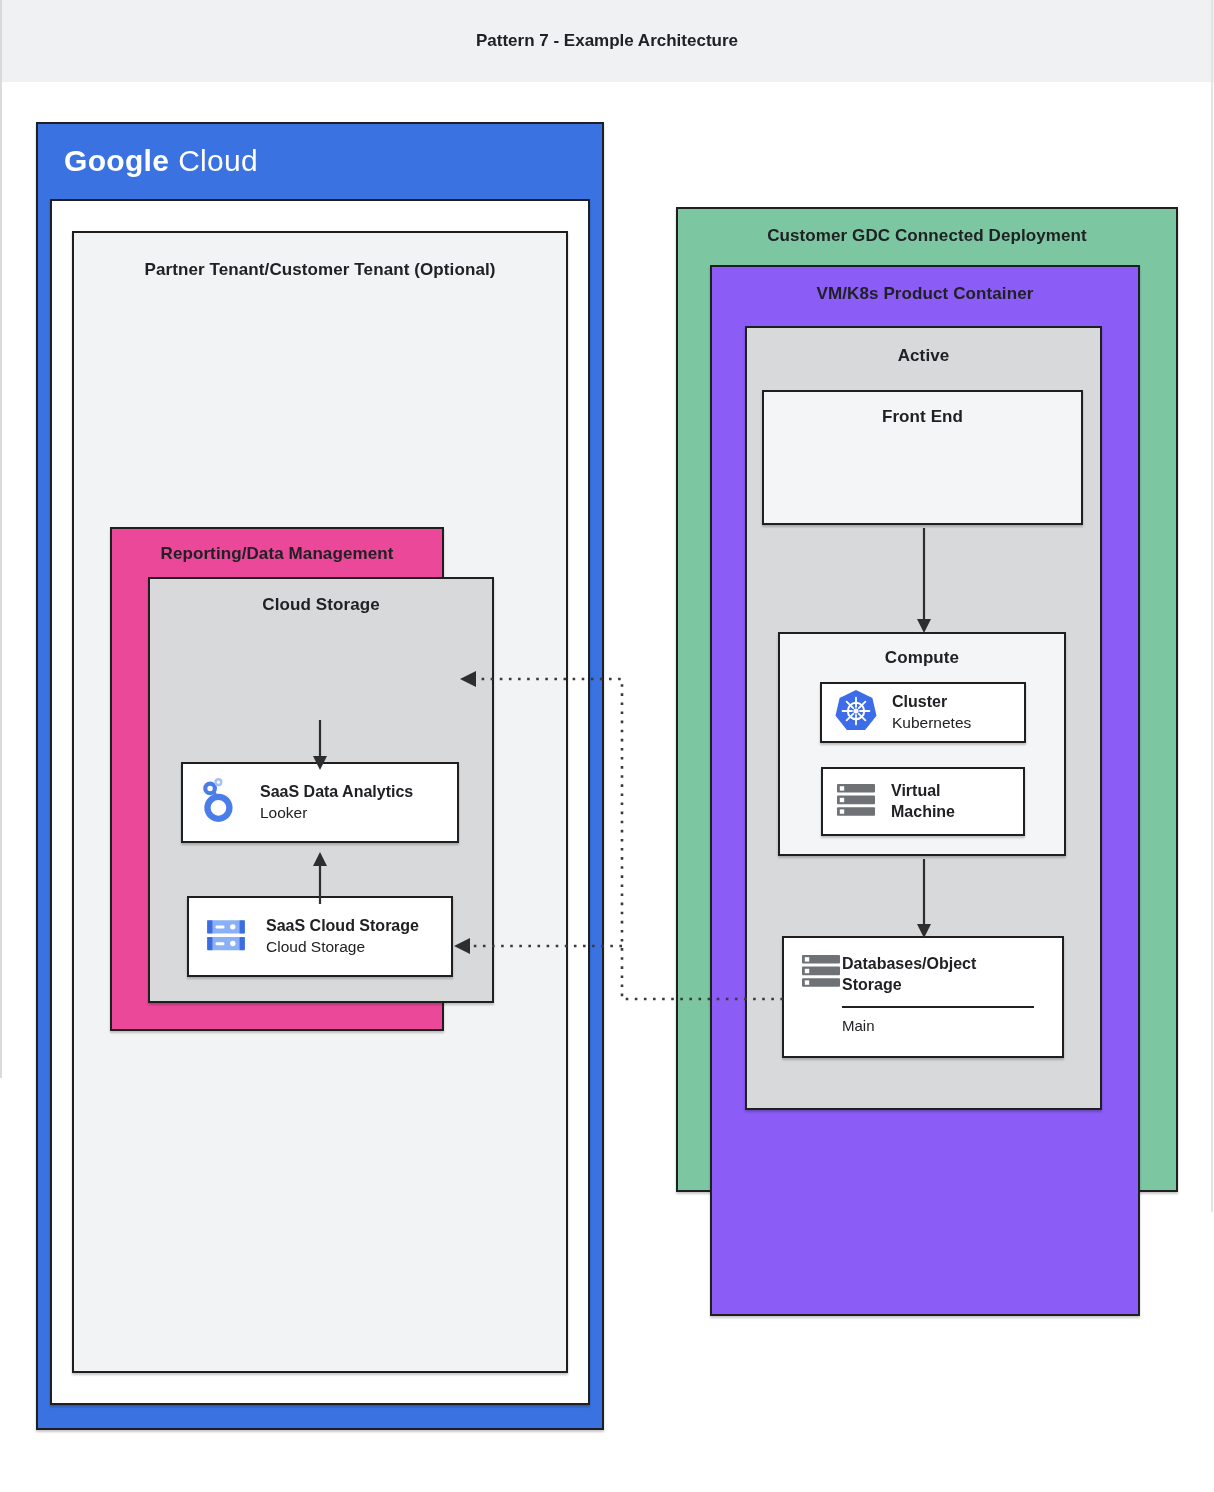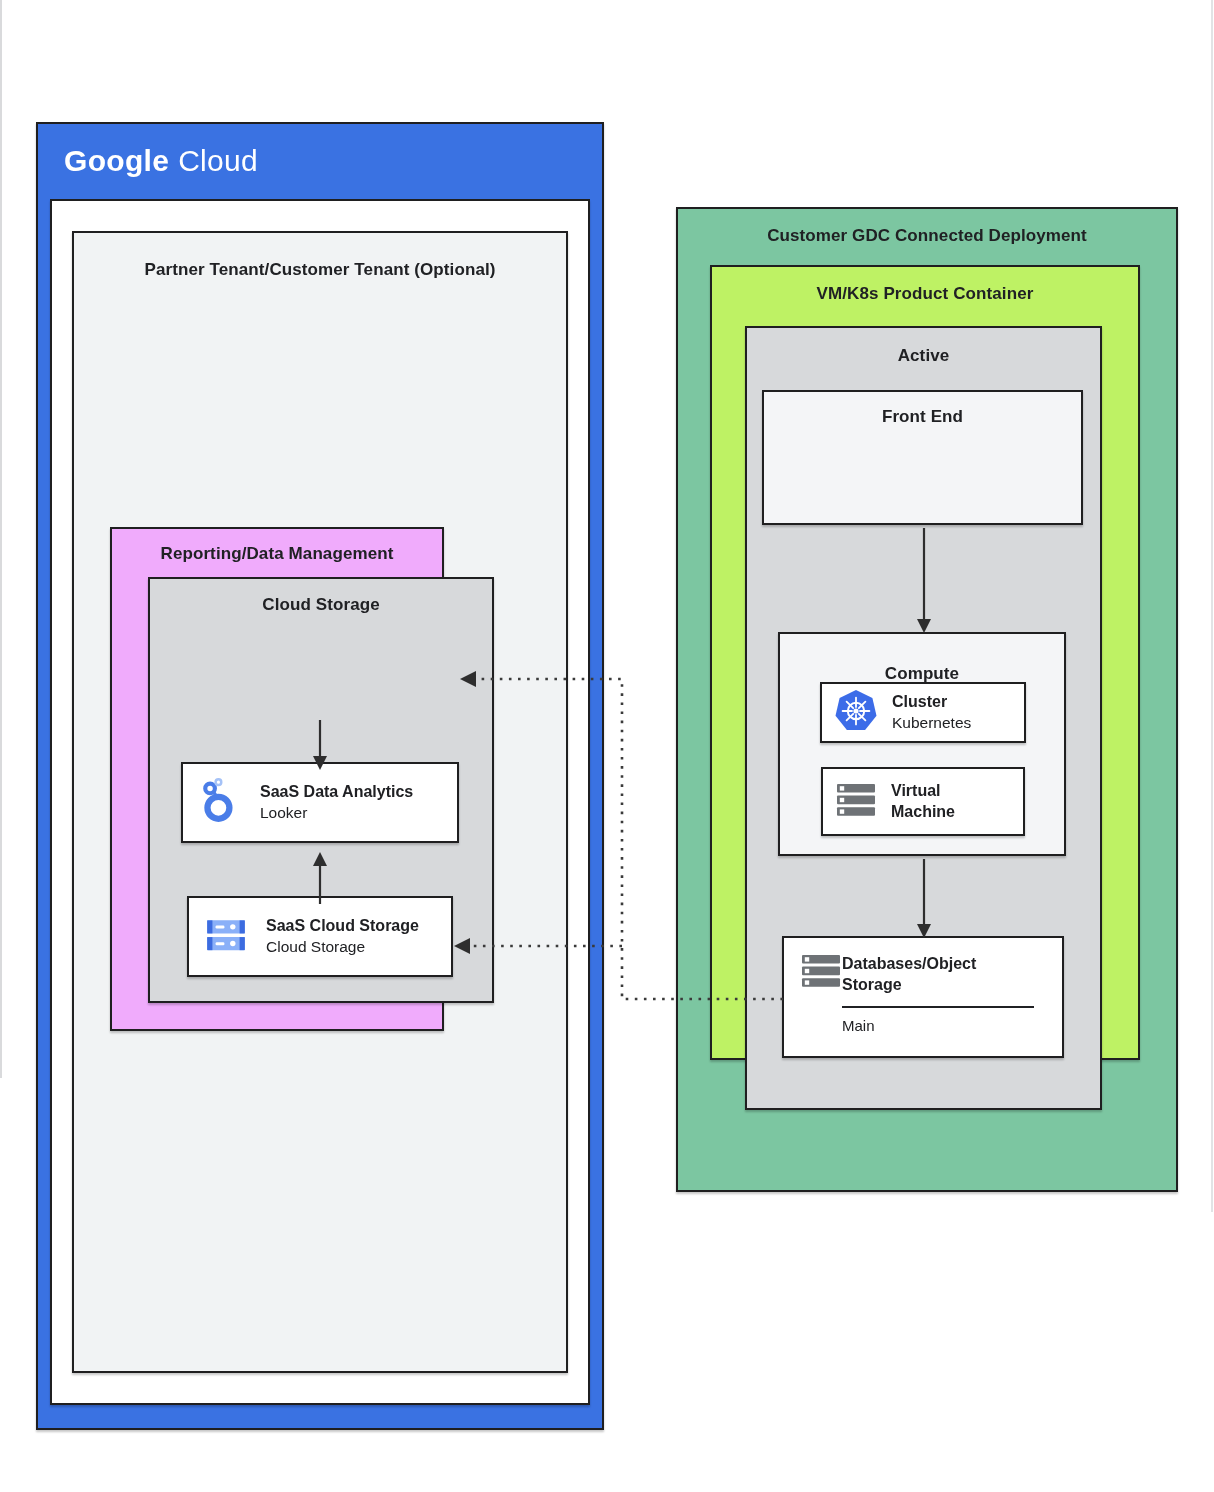--- a/index.html
+++ b/index.html
@@ -21,35 +21,38 @@
   .hdr{display:flex;align-items:center;justify-content:center;background:#eff1f3;}
   .hdr-title{font-weight:700;font-size:17px;color:#202124;}
   .divider{border-top:2px solid #202124;width:192px;margin-top:10px;}
   .edge{background:#d9dadc;}
 </style>
 </head>
 <body>
 
 <div id="canvas">
 
+  <div class="abs hdr" style="left:0;top:0;width:1214px;height:82px;">
+    <div class="hdr-title">Pattern 7 - Example Architecture</div>
+  </div>
 
   <div class="abs edge" style="left:0;top:0;width:2px;height:1078px;"></div>
   <div class="abs edge" style="left:1211px;top:0;width:2px;height:1212px;background:#e2e3e5;"></div>
 
   <div class="abs bordered" style="left:36px;top:122px;width:568px;height:1308px;background:#3a72e2;">
     <div class="logo">
       <span class="w1">Google</span><span class="w2">Cloud</span>
     </div>
 
     <div class="abs bordered" style="left:12px;top:75px;width:540px;height:1206px;background:#ffffff;">
 
       <div class="abs bordered" style="left:20px;top:30px;width:496px;height:1142px;background:#f1f3f4;">
         <div class="box-title" style="padding-top:27px;">Partner Tenant/Customer Tenant (Optional)</div>
 
-        <div class="abs bordered" style="left:36px;top:294px;width:334px;height:504px;background:#f0abfc;">
+        <div class="abs bordered" style="left:36px;top:294px;width:334px;height:504px;background:#ec4899;">
           <div class="box-title" style="padding-top:15px;">Reporting/Data Management</div>
 
           <div class="abs bordered" style="left:36px;top:48px;width:346px;height:426px;background:#d7d9db;">
             <div class="box-title" style="padding-top:16px;">Cloud Storage</div>
 
 
             <div class="abs bordered card" style="left:31px;top:183px;width:278px;height:81px;">
               <span>
                 <svg width="46" height="46" viewBox="0 0 44 44">
                   <circle cx="20.5" cy="28.5" r="10.5" fill="none" stroke="#4a7de8" stroke-width="6"></circle>
@@ -91,32 +94,32 @@
 
           </div>
         </div>
       </div>
     </div>
   </div>
 
   <div class="abs bordered" style="left:676px;top:207px;width:502px;height:985px;background:#7cc6a1;">
     <div class="box-title" style="padding-top:17px;">Customer GDC Connected Deployment</div>
 
-    <div class="abs bordered" style="left:32px;top:56px;width:430px;height:795px;background:#bef264;">
+    <div class="abs bordered" style="left:32px;top:56px;width:430px;height:1051px;background:#8b5cf6;">
       <div class="box-title" style="padding-top:17px;">VM/K8s Product Container</div>
 
       <div class="abs bordered" style="left:33px;top:59px;width:357px;height:784px;background:#d7d9db;">
         <div class="box-title" style="padding-top:18px;">Active</div>
 
         <div class="abs bordered" style="left:15px;top:62px;width:321px;height:135px;background:#f4f5f7;">
           <div class="box-title" style="padding-top:15px;">Front End</div>
         </div>
 
         <div class="abs bordered" style="left:31px;top:304px;width:288px;height:224px;background:#f4f5f7;">
-          <div class="box-title" style="padding-top:30px;">Compute</div>
+          <div class="box-title" style="padding-top:14px;">Compute</div>
 
           <div class="abs bordered card" style="left:41px;top:133px;width:204px;height:69px;padding-left:12px;gap:14px;">
             <span>
               <svg width="42" height="34" viewBox="0 0 42 34">
                 <g fill="#6e7276">
                   <rect x="2" y="1" width="38" height="8.6" rx="1"></rect>
                   <rect x="2" y="12.6" width="38" height="8.6" rx="1"></rect>
                   <rect x="2" y="24.2" width="38" height="8.6" rx="1"></rect>
                 </g>
                 <g fill="#ffffff">

